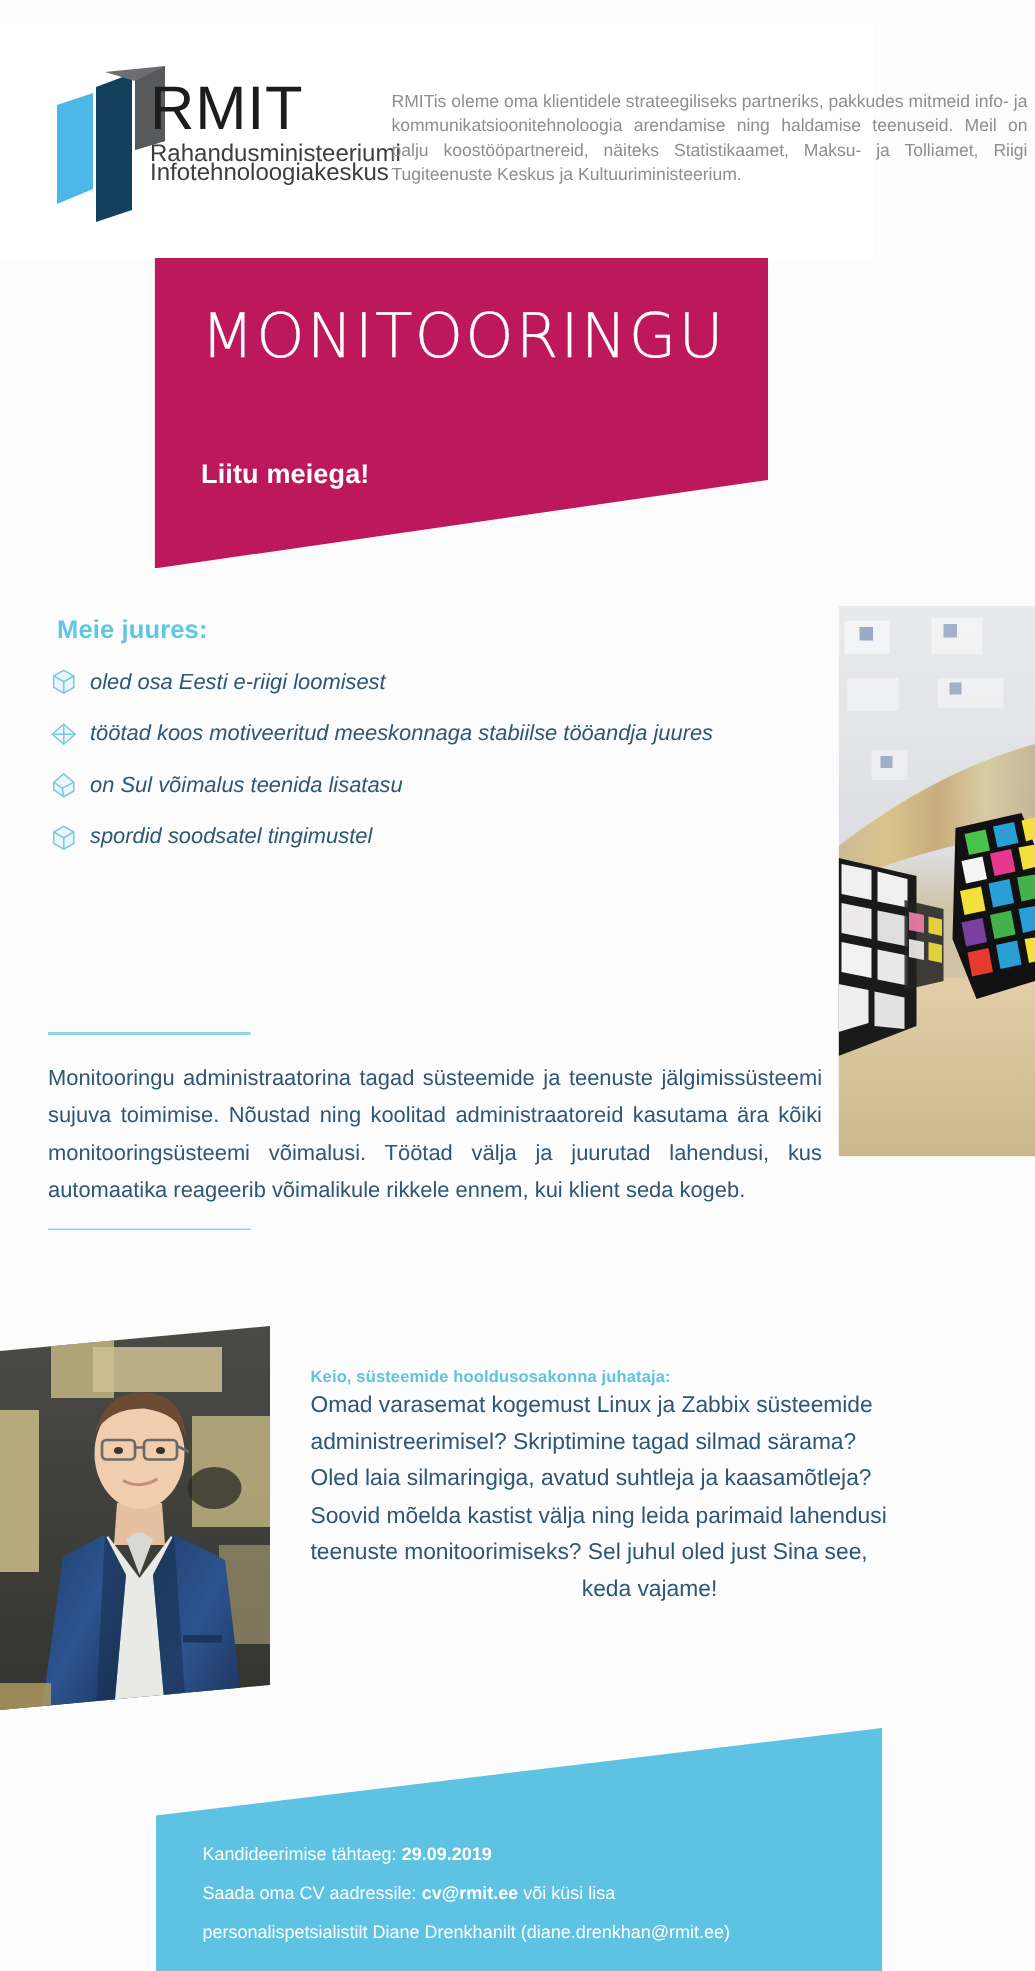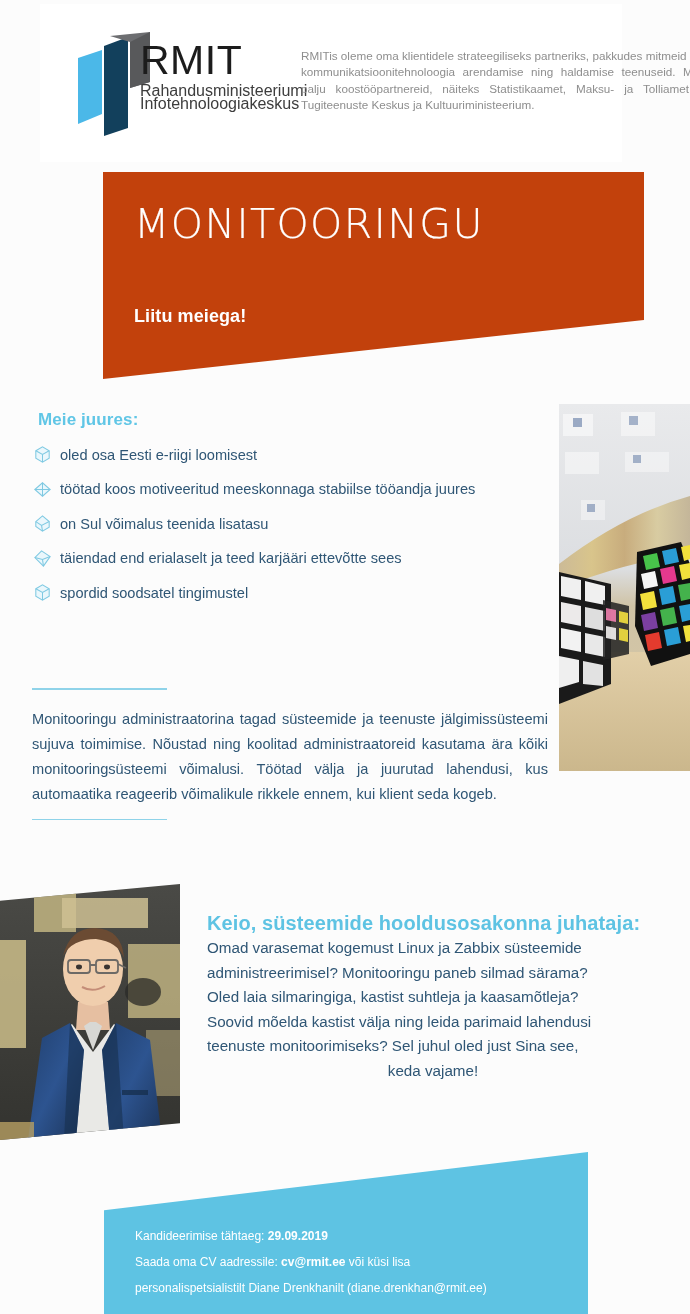--- a/index.html
+++ b/index.html
@@ -6,35 +6,35 @@
   body{
     width:690px;height:1314px;
     background:#fbfbfb;
     font-family:"Liberation Sans","DejaVu Sans",sans-serif;
     overflow:hidden;
     position:relative;
   }
   .page{position:relative;width:690px;height:1314px;background:#fcfcfc;overflow:hidden;}
 
   
-  .header{position:absolute;left:0;top:4px;width:582px;height:158px;background:#ffffff;margin-left:40px;}
+  .header{position:absolute;left:0;top:16px;width:582px;height:158px;background:#ffffff;}
   .logo{position:absolute;left:34px;top:28px;width:215px;height:104px;}
   .logo svg{display:block;}
   .logo-text{position:absolute;left:100px;top:36px;width:150px;}
   .logo-rmit{font-size:41px;letter-spacing:0.5px;color:#1c1c1c;line-height:40px;font-weight:400;font-family:"Liberation Sans",sans-serif;}
   .logo-sub{font-size:16px;color:#3d3d3d;line-height:13.4px;margin-top:4px;}
   .intro{
     position:absolute;left:261px;top:44px;width:424px;
     font-size:11.7px;line-height:16.4px;color:#8e8e8e;text-align:justify;
   }
 
   
   .banner{
-    position:absolute;left:103px;top:172px;width:541px;height:207px;
-    background:#c2410c;
+    position:absolute;left:103px;top:172px;width:409px;height:207px;
+    background:#be185d;
     clip-path:polygon(0 0, 100% 0, 100% 71.5%, 0 100%);
   }
   .banner h1{
     margin:0;position:absolute;left:31px;top:28px;width:440px;
     font-size:41px;line-height:49px;color:#ffffff;font-weight:300;
     letter-spacing:1.4px;font-family:"DejaVu Sans",sans-serif;
     -webkit-text-stroke:0.2px #fff;
   }
   .banner .cta{
     position:absolute;left:31px;top:134px;
@@ -47,41 +47,41 @@
     overflow:hidden;
   }
   .cubes-photo svg{display:block;}
 
   
   .benefits{position:absolute;left:32px;top:410px;width:530px;}
   .benefits-title{font-size:17px;font-weight:bold;color:#60c6e6;margin:0 0 14px 6px;letter-spacing:0.1px;}
   .b-row{display:flex;align-items:center;margin-bottom:13.5px;}
   .b-icon{width:21px;height:21px;flex:0 0 21px;margin-right:7px;}
   .b-icon svg{display:block;}
-  .b-text{font-size:14.6px;color:#2f5675;line-height:18px;}
+  .b-text{font-size:14.6px;color:#2f5675;line-height:18px;font-style:italic;}
 
   
   .rule{height:1.6px;background:#8fd3e9;width:135px;}
   .desc-wrap{position:absolute;left:32px;top:688px;width:516px;}
   .desc{
     font-size:14.6px;line-height:25px;color:#2f5675;text-align:justify;
     margin:17px 0 12px 0;
   }
 
   
   .person-photo{
     position:absolute;left:0px;top:884px;width:180px;height:256px;
     clip-path:polygon(0 6.5%, 100% 0, 100% 93.5%, 0 100%);
     overflow:hidden;
   }
   .person-photo svg{display:block;}
 
   
   .testimonial{position:absolute;left:207px;top:912px;width:452px;}
-  .t-name{font-size:20px;font-weight:bold;color:#5ec3e3;letter-spacing:0.1px;text-align:justify;margin-bottom:1px;}
+  .t-name{font-size:11px;font-weight:bold;color:#5ec3e3;letter-spacing:0.1px;text-align:justify;margin-bottom:1px;}
   .t-name span{display:inline-block;width:100%;text-align:justify;}
   .t-body{font-size:15.2px;line-height:24.5px;color:#2f5675;text-align:justify;}
   .t-body .lastline{text-align:center;}
 
   
   .footer-banner{
     position:absolute;left:104px;top:1152px;width:484px;height:162px;
     background:#5ec3e3;
     clip-path:polygon(0 36%, 100% 0, 100% 100%, 0 100%);
   }
@@ -233,32 +233,20 @@
             <g fill="none" stroke="#7fc9e2" stroke-width="1.1">
               <polygon points="4,9 11,3 18,9 18,15 11,19 4,14" fill="#eaf7fc"></polygon>
               <polyline points="4,9 10,13 18,9"></polyline>
               <line x1="10" y1="13" x2="11" y2="19"></line>
             </g>
           </svg>
       </span>
       <span class="b-text">on Sul võimalus teenida lisatasu</span>
     </div>
 
-    <div class="b-row">
-      <span class="b-icon">
-        <svg width="21" height="21" viewBox="0 0 22 22">
-            <g fill="none" stroke="#7fc9e2" stroke-width="1.1">
-              <polygon points="3,10 10,3 19,9 12,19" fill="#eaf7fc"></polygon>
-              <polyline points="3,10 11,12 19,9"></polyline>
-              <line x1="11" y1="12" x2="12" y2="19"></line>
-            </g>
-          </svg>
-      </span>
-      <span class="b-text">täiendad end erialaselt ja teed karjääri ettevõtte sees</span>
-    </div>
 
 
     <div class="b-row">
       <span class="b-icon">
         <svg width="21" height="21" viewBox="0 0 22 22">
             <g fill="none" stroke="#7fc9e2" stroke-width="1.1">
               <polygon points="4,7 11,3 18,7 18,15 11,19 4,15" fill="#eaf7fc"></polygon>
               <polyline points="4,7 11,11 18,7"></polyline>
               <line x1="11" y1="11" x2="11" y2="19"></line>
             </g>
@@ -321,22 +309,22 @@
       <path d="M116 139 L102 166 L110 256 L124 256 Z" fill="#17304f" opacity="0.6"></path>
       <rect x="122" y="206" width="26" height="5" fill="#17304f" opacity="0.8"></rect>
       <rect x="0" y="238" width="34" height="18" fill="#b79f63" opacity="0.8"></rect>
     </svg>
   </div>
 
   <div class="testimonial">
     <div class="t-name"><span>Keio, süsteemide hooldusosakonna juhataja:</span></div>
     <div class="t-body">
       <div>Omad varasemat kogemust Linux ja Zabbix süsteemide</div>
-      <div>administreerimisel? Monitooringu paneb silmad särama?</div>
-      <div>Oled laia silmaringiga, kastist suhtleja ja kaasamõtleja?</div>
+      <div>administreerimisel? Skriptimine tagad silmad särama?</div>
+      <div>Oled laia silmaringiga, avatud suhtleja ja kaasamõtleja?</div>
       <div>Soovid mõelda kastist välja ning leida parimaid lahendusi</div>
       <div>teenuste monitoorimiseks?  Sel juhul oled just Sina see,</div>
       <div class="lastline">keda vajame!</div>
     </div>
   </div>
 
   <div class="footer-banner">
     <div class="footer-lines">
       <div>
         <span>Kandideerimise tähtaeg:</span>

